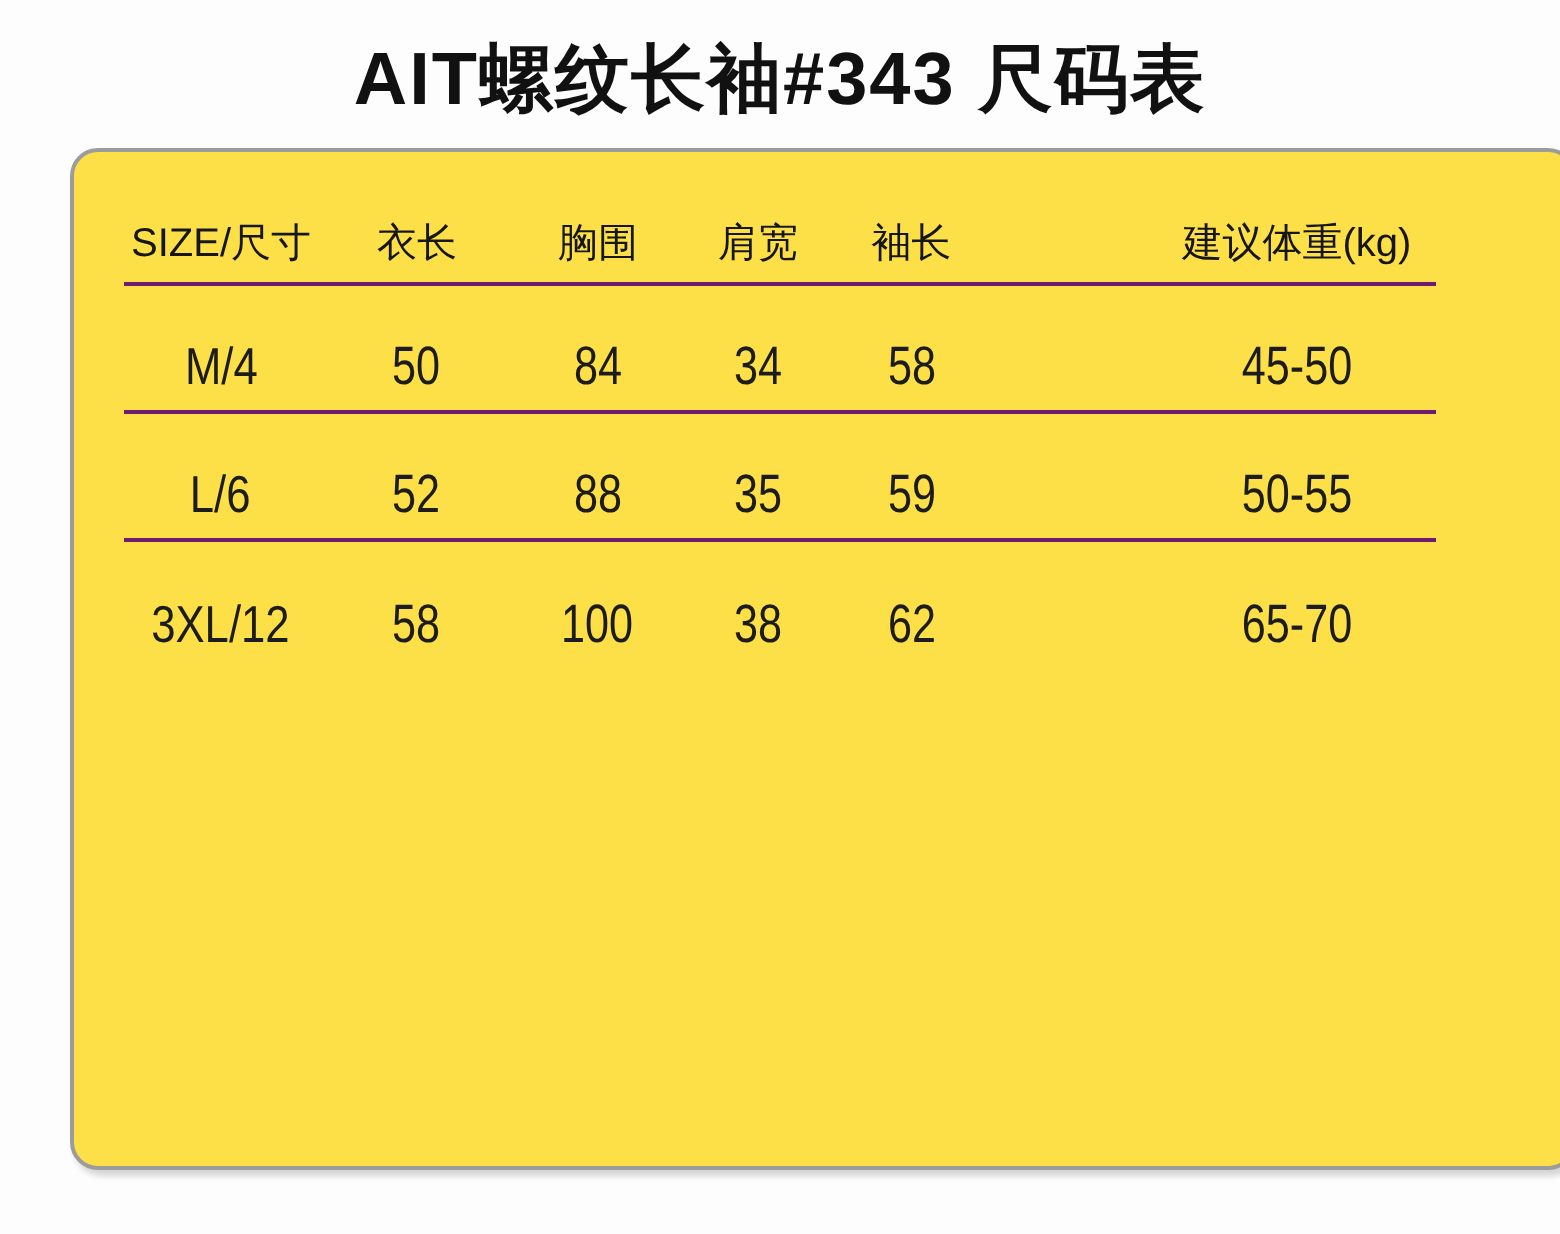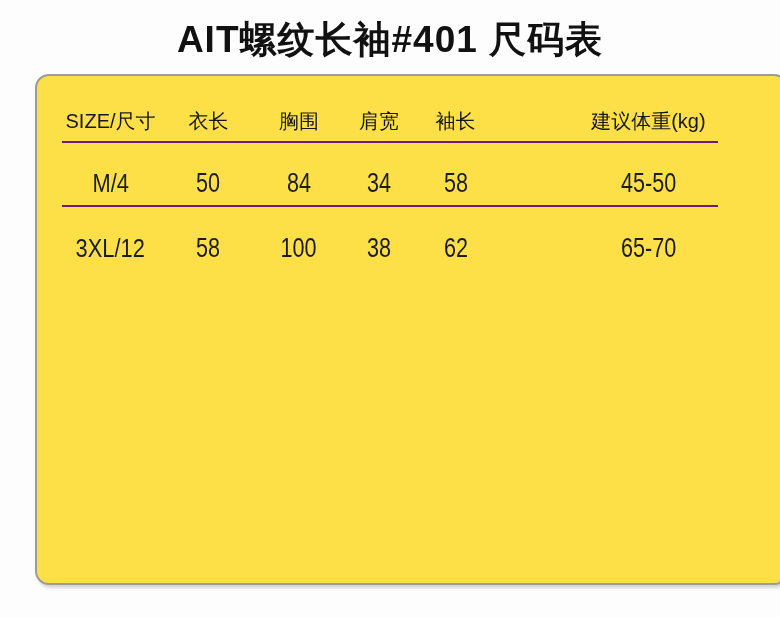--- a/index.html
+++ b/index.html
@@ -51,21 +51,21 @@
     padding: 18px 14px 0 36px;
     font-size: 18px;
     line-height: 28px;
     color: #262626;
     border-top: 2px solid #9b9b9b;
   }
 </style>
 </head>
 <body>
 
-<div class="page-title">AIT螺纹长袖#401 尺码表</div>
+<div class="page-title">AIT螺纹长袖#343 尺码表</div>
 
 <div class="card">
   <table class="size-table">
     <colgroup>
       <col style="width:14.8%">
       <col style="width:15.05%">
       <col style="width:12.55%">
       <col style="width:11.85%">
       <col style="width:11.5%">
       <col style="width:13.05%">
@@ -84,20 +84,29 @@
     <tr class="data-row">
       <td><span class="cell-size">M/4</span></td>
       <td><span class="cell-num">50</span></td>
       <td><span class="cell-num">84</span></td>
       <td><span class="cell-num">34</span></td>
       <td><span class="cell-num">58</span></td>
       <td></td>
       <td><span class="cell-num">45-50</span></td>
     </tr>
     <tr class="data-row">
+      <td><span class="cell-size">L/6</span></td>
+      <td><span class="cell-num">52</span></td>
+      <td><span class="cell-num">88</span></td>
+      <td><span class="cell-num">35</span></td>
+      <td><span class="cell-num">59</span></td>
+      <td></td>
+      <td><span class="cell-num">50-55</span></td>
+    </tr>
+    <tr class="data-row">
       <td><span class="cell-size">3XL/12</span></td>
       <td><span class="cell-num">58</span></td>
       <td><span class="cell-num">100</span></td>
       <td><span class="cell-num">38</span></td>
       <td><span class="cell-num">62</span></td>
       <td></td>
       <td><span class="cell-num">65-70</span></td>
     </tr>
   </tbody>
     </table>

